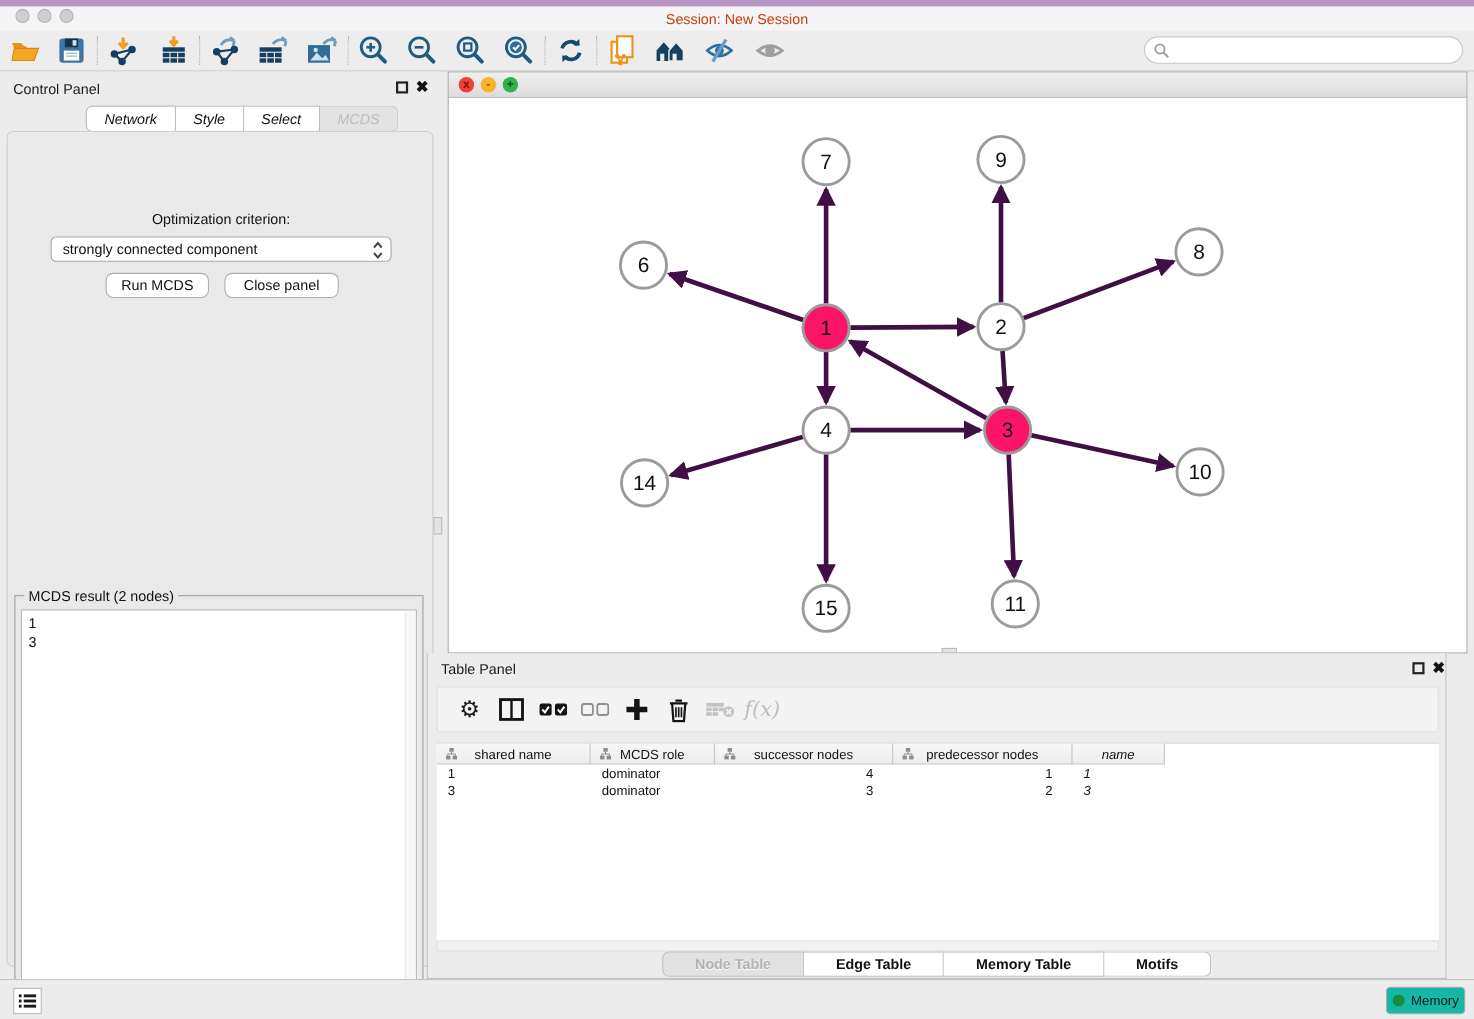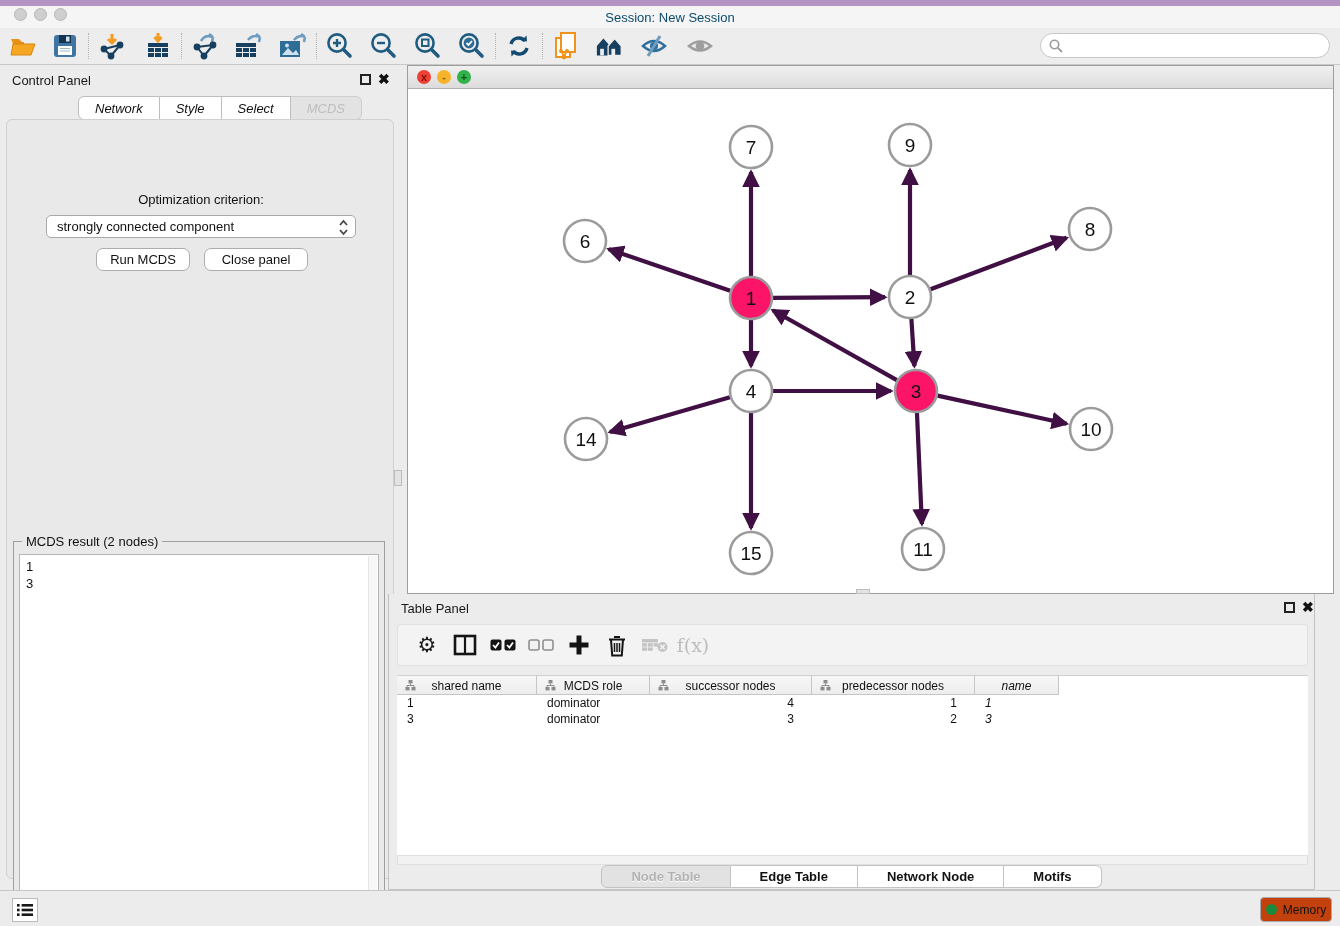--- a/index.html
+++ b/index.html
@@ -5,21 +5,21 @@
   * { margin:0; padding:0; box-sizing:border-box; }
   html,body { width:1340px; height:926px; overflow:hidden; background:#ececec;
               font-family:"Liberation Sans", sans-serif; }
   .abs { position:absolute; }
 
   
   #accent-strip { left:0; top:0; width:1340px; height:6px; background:#b394c5; }
   #titlebar { left:0; top:6px; width:1340px; height:22px; background:#f5f5f5; }
   #titlebar .dot { position:absolute; top:2px; width:13px; height:13px; border-radius:50%;
                    background:#cfcfcf; border:1px solid #b6b6b6; }
-  #win-title { left:0; top:4px; width:1340px; text-align:center; font-size:13px; color:#0c4a6e; }
+  #win-title { left:0; top:4px; width:1340px; text-align:center; font-size:13px; color:#c2410c; }
 
   
   #main-toolbar { left:0; top:28px; width:1340px; height:37px; background:#ededed;
                   border-bottom:1px solid #c9c9c9; display:flex; align-items:center; }
   .tb-icon { width:30px; height:30px; display:flex; align-items:center; justify-content:center; flex:0 0 auto; }
   .tb-sep { width:1px; height:26px; border-left:1px dotted #b2b2b2; margin:0 8px; flex:0 0 auto; }
   #toolbar-search { position:absolute; left:1040px; top:5px; width:290px; height:25px; background:#fff;
                     border:1px solid #c6c6c6; border-radius:13px; display:flex; align-items:center; padding-left:8px; }
   #toolbar-search input { border:none; outline:none; flex:1; font-size:13px; background:transparent; padding-left:5px;
                           font-family:"Liberation Sans",sans-serif; }
@@ -66,21 +66,21 @@
 
   .splitter-handle { background:#e3e3e3; border:1px solid #bdbdbd; }
 
   
   #table-panel { left:388px; top:594px; width:927px; height:296px; background:#ececec; border:1px solid #c2c2c2; border-top:none; }
   #tp-title { position:absolute; left:12px; top:7px; font-size:13px; color:#1a1a1a; }
   #tp-toolbar { position:absolute; left:8px; top:30px; width:911px; height:42px; background:#f3f3f3;
                 border:1px solid #e0e0e0; border-radius:3px; display:flex; align-items:center; padding-left:10px; }
   .tp-icon { width:38px; height:30px; display:flex; align-items:center; justify-content:center; }
   .gear-glyph { font-family:"DejaVu Sans",sans-serif; font-size:21px; color:#1c1c1c; }
-  .fx-glyph { font-family:"DejaVu Serif",serif; font-size:19px; color:#bdbdbd; }
+  .fx-glyph { font-family:"DejaVu Serif",serif; font-style:italic; font-size:19px; color:#bdbdbd; }
 
   #tp-table { position:absolute; left:8px; top:81px; width:911px; height:180px; background:#fff; border-top:1px solid #cfcfcf; }
   #tp-header-row { position:absolute; left:0; top:0; height:19px; display:flex;
                    background:linear-gradient(#f7f7f7,#ededed); border-bottom:1px solid #c6c6c6; }
   .th { height:19px; border-right:1px solid #c6c6c6; display:flex; align-items:center; justify-content:center;
         gap:6px; font-size:12px; color:#111; position:relative; }
   .th .tree { position:absolute; left:8px; top:4px; }
   .row { display:flex; height:16px; }
   .td { font-size:12px; color:#111; padding-left:10px; display:flex; align-items:center; }
   .w0 { width:140px; } .w1 { width:113px; } .w2 { width:162px; } .w3 { width:163px; } .w4 { width:84px;font-style:italic; }
@@ -91,21 +91,21 @@
   .tp-tab { height:23px; padding:0 29px; font-size:13px; font-weight:bold; color:#111; background:#fff;
             border:1px solid #c3c3c3; border-left:none; display:flex; align-items:center; }
   .tp-tab:first-child { border-left:1px solid #c3c3c3; border-radius:6px 0 0 6px; }
   .tp-tab:last-child { border-radius:0 6px 6px 0; }
   .tp-tab.selected { background:#e2e2e2; color:#b2b2b2; text-shadow:0 1px 0 #fff; }
 
   
   #status-bar { left:0; top:890px; width:1340px; height:36px; background:#ececec; border-top:1px solid #c6c6c6; }
   #list-btn { position:absolute; left:12px; top:7px; width:26px; height:24px; background:#fff;
               border:1px solid #b9b9b9; display:flex; align-items:center; justify-content:center; }
-  #memory-btn { position:absolute; right:8px; top:6px; width:72px; height:25px; background:#c2410c;
+  #memory-btn { position:absolute; right:8px; top:6px; width:72px; height:25px; background:#14b8a6;
                 border:1px solid #ababab; border-radius:4px; display:flex; align-items:center;
                 justify-content:center; gap:6px; font-size:12px; color:#111; }
   #memory-dot { width:11px; height:11px; border-radius:50%; background:#1a8a3c; }
 </style>
 </head>
 <body>
 
 <div class="abs" id="accent-strip"></div>
 <div class="abs" id="titlebar">
   <span class="dot" style="left:14px"></span>
@@ -514,21 +514,21 @@
           <div class="td c3 w3">2</div>
           <div class="td c4 w4">3</div>
         </div>
       </div>
   </div>
 
   <div id="tp-scrollstrip"></div>
   <div id="tp-tabs">
       <div class="tp-tab selected">Node Table</div>
       <div class="tp-tab">Edge Table</div>
-      <div class="tp-tab">Network Node</div>
+      <div class="tp-tab">Memory Table</div>
       <div class="tp-tab">Motifs</div>
     </div>
 </div>
 
 <div class="abs" id="status-bar">
   <div id="list-btn">
     <svg width="16" height="14" viewBox="0 0 16 14">
       <g fill="#1a1a1a">
           <rect x="0" y="1" width="2.6" height="2.6"></rect>
           <rect x="4.6" y="1" width="11.4" height="2.6"></rect>

